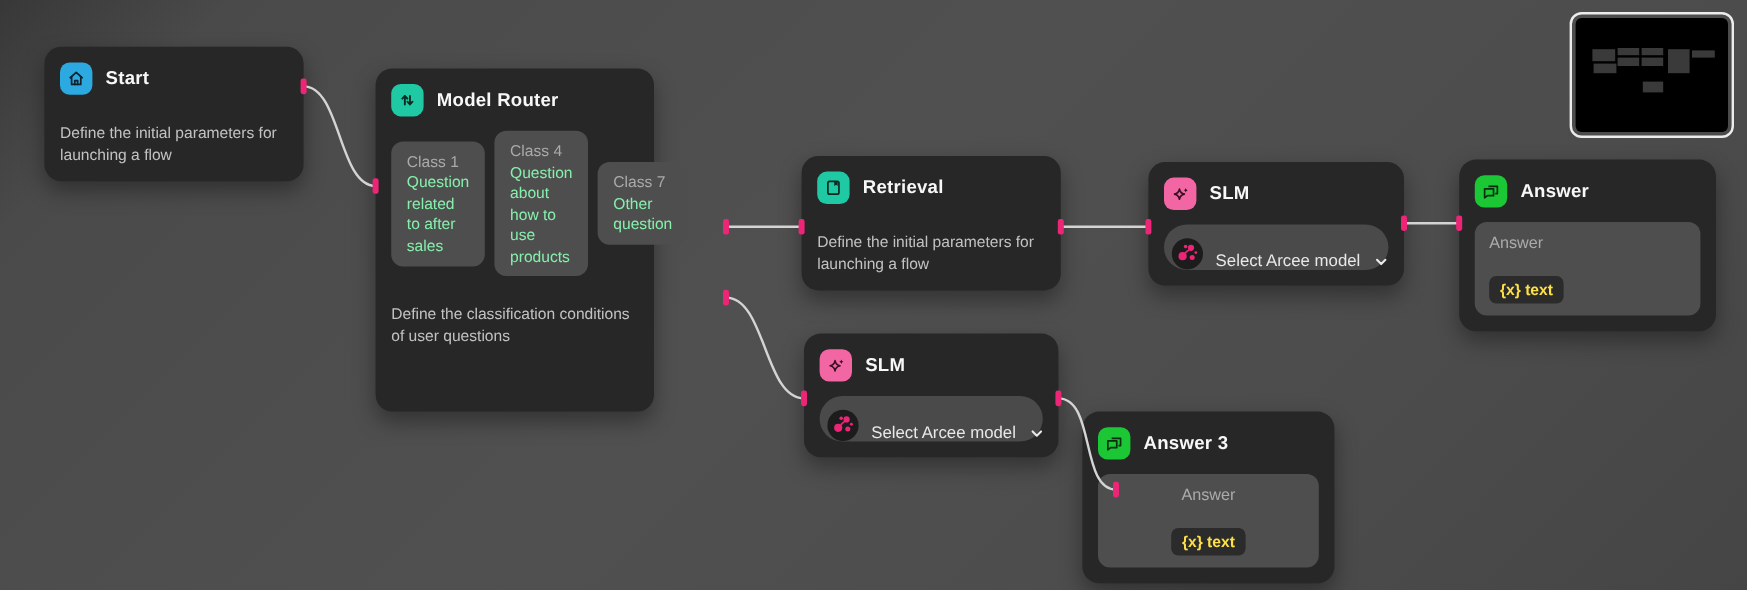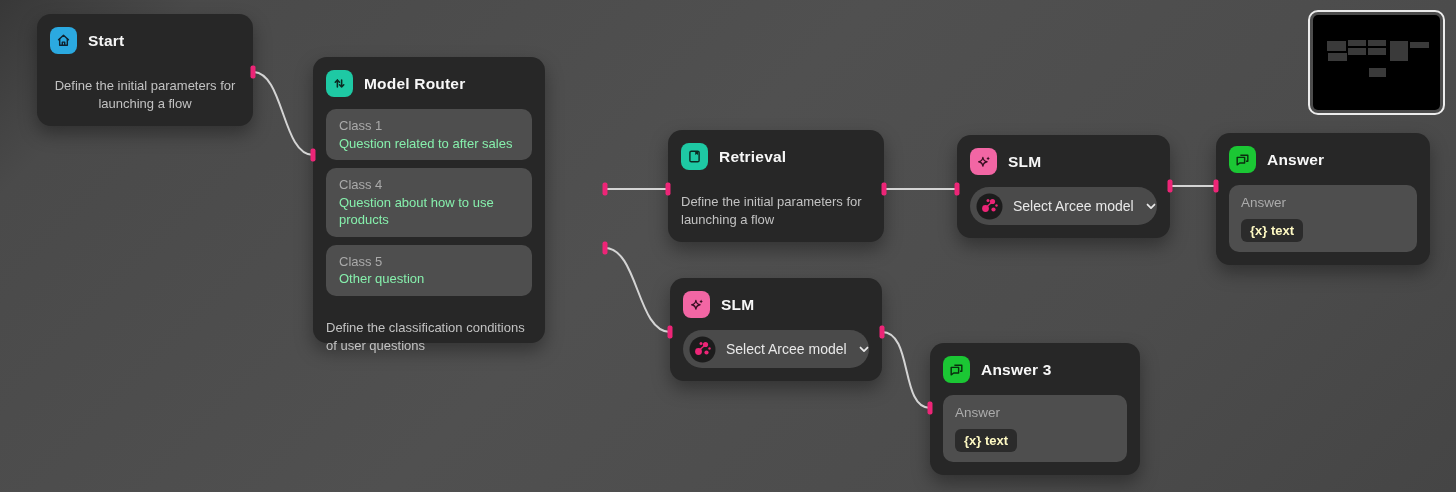--- a/index.html
+++ b/index.html
@@ -30,41 +30,41 @@
     flex: 0 0 auto;
   }
   .badge-blue  { background: #2ba9e0; }
   .badge-teal  { background: #1ec9a4; }
   .badge-pink  { background: #f266a4; }
   .badge-green { background: #1bc734; }
   .node-title { font-size: 15.5px; font-weight: 700; letter-spacing: .2px; color: #f7f7f7; }
   .node-desc {
     margin-top: 23px; font-size: 13px; line-height: 1.4; color: #c2c2c2;
   }
-  .class-list { margin-top: 12px; display: flex; flex-direction: column; gap: 8px; }
+  .class-list { margin-top: 12px; display: flex; flex-direction: row; gap: 8px; align-items: center; }
   .class-card {
     background: #4e4e4e; border-radius: 10px; padding: 8px 13px;
   }
   .class-label { font-size: 13px; color: #aaaaaa; line-height: 1.35; }
   .class-text  { font-size: 13px; color: #86efac; line-height: 1.35; }
   .pill {
     margin-top: 12px; height: 38px; background: #4a4a4a; border-radius: 19px;
-    display: flex; align-items: center; gap: 10px; padding: 0 14px 0 6px;
+    display: flex; align-items: flex-end; gap: 10px; padding: 0 14px 0 6px;
   }
   .arcee-logo { width: 27px; height: 27px; display: inline-flex; flex: 0 0 auto; }
   .pill-label { font-size: 14px; color: #e8e8e8; flex: 1 1 auto; white-space: nowrap; }
   .chevron { display: inline-flex; flex: 0 0 auto; }
   .inner-card {
     margin-top: 12px; background: #4e4e4e; border-radius: 10px; padding: 10px 12px;
   }
   .field-label { font-size: 13.5px; color: #ababab; }
   .chip {
-    display: inline-block; margin-top: 9px;
+    display: inline-block; margin-top: 20px;
     background: #2b2b2b; border-radius: 6px; padding: 4px 9px;
-    font-size: 13px; font-weight: 600; color: #fef9c3;
+    font-size: 13px; font-weight: 600; color: #fde047;
   }
   .minimap {
     position: absolute; left: 1308px; top: 10px; width: 137px; height: 105px;
     border: 2px solid #ececec; border-radius: 10px; padding: 3px;
     box-sizing: border-box; z-index: 4;
   }
   .minimap-canvas {
     position: relative; width: 100%; height: 100%;
     background: #000; border-radius: 5px; overflow: hidden;
   }
@@ -93,21 +93,21 @@
       <rect x="667.5" y="325.5" width="5" height="13" rx="2"></rect>
       <rect x="881.5" y="182.5" width="5" height="13" rx="2"></rect>
       <rect x="954.5" y="182.5" width="5" height="13" rx="2"></rect>
       <rect x="1167.5" y="179.5" width="5" height="13" rx="2"></rect>
       <rect x="1213.5" y="179.5" width="5" height="13" rx="2"></rect>
       <rect x="879.5" y="325.5" width="5" height="13" rx="2"></rect>
       <rect x="927.5" y="401.5" width="5" height="13" rx="2"></rect>
     </g>
   </svg>
 
-  <div class="node" style="left:37px; top:14px; width:216px;text-align:center;">
+  <div class="node" style="left:37px; top:39px; width:216px;">
     <div class="node-header">
       <span class="icon-badge badge-blue">
         <svg width="17" height="17" viewBox="0 0 24 24" fill="none" stroke="#10222e" stroke-width="2" stroke-linejoin="round" stroke-linecap="round">
           <path d="M5 11 L12 4.6 L19 11"></path>
             <path d="M6.6 9.6 V18.8 H17.4 V9.6"></path>
             <path d="M10.3 18.8 V14.3 H13.7 V18.8"></path>
         </svg>
       </span>
       <span class="node-title">Start</span>
     </div>
@@ -127,21 +127,21 @@
     <div class="class-list">
       <div class="class-card">
         <div class="class-label">Class 1</div>
         <div class="class-text">Question related to after sales</div>
       </div>
       <div class="class-card">
         <div class="class-label">Class 4</div>
         <div class="class-text">Question about how to use products</div>
       </div>
       <div class="class-card">
-        <div class="class-label">Class 5</div>
+        <div class="class-label">Class 7</div>
         <div class="class-text">Other question</div>
       </div>
     </div>
     <div class="node-desc">Define the classification conditions of user questions</div>
   </div>
 
   <div class="node" style="left:668px; top:130px; width:216px;">
     <div class="node-header">
       <span class="icon-badge badge-teal">
         <svg width="17" height="17" viewBox="0 0 24 24" fill="none" stroke="#0b2a22" stroke-width="2" stroke-linejoin="round">
@@ -225,21 +225,21 @@
       </span>
       <span class="pill-label">Select Arcee model</span>
       <span class="chevron">
         <svg width="14" height="14" viewBox="0 0 24 24" fill="none" stroke="#e8e8e8" stroke-width="3" stroke-linecap="round" stroke-linejoin="round">
             <path d="M6 9.5 L12 15.5 L18 9.5"></path>
           </svg>
       </span>
     </div>
   </div>
 
-  <div class="node" style="left:930px; top:343px; width:210px;">
+  <div class="node" style="left:902px; top:343px; width:210px;text-align:center;">
     <div class="node-header">
       <span class="icon-badge badge-green">
         <svg width="17" height="17" viewBox="0 0 24 24" fill="none" stroke="#0a2e0e" stroke-width="2" stroke-linejoin="round">
           <path d="M9 6 H19.5 V14.5 H17"></path>
           <path d="M4.5 9 H15 V17 H8 L4.5 19.5 Z" fill="#1bc734"></path>
         </svg>
       </span>
       <span class="node-title">Answer 3</span>
     </div>
     <div class="inner-card">

